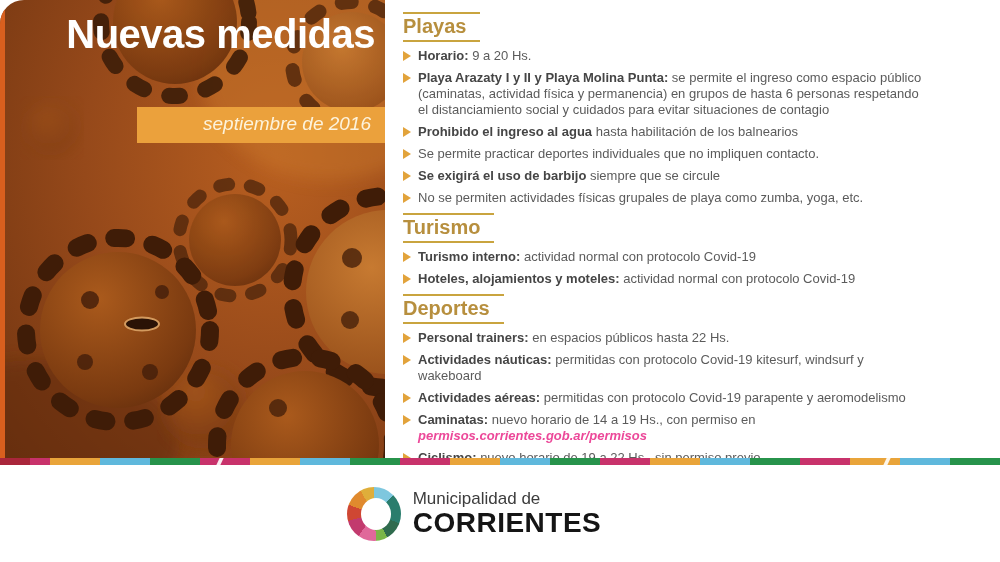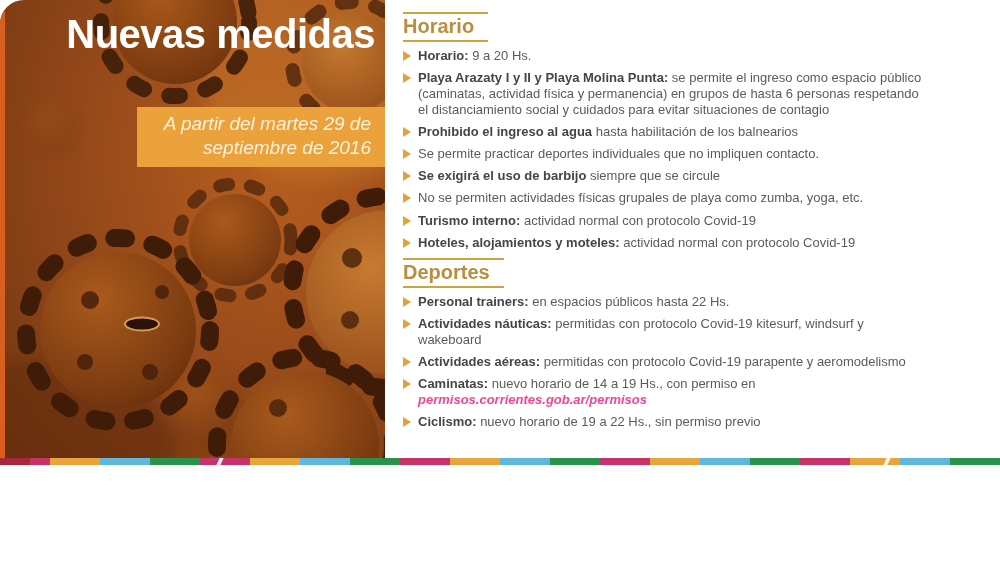--- a/index.html
+++ b/index.html
@@ -124,29 +124,28 @@
         <circle cx="278" cy="408" r="9" fill="#46200a" opacity="0.8"></circle>
       </g>
     </svg>
     <div class="edge"></div>
 
     <div class="title">
       <div>Nuevas medidas</div>
     </div>
 
     <div class="subtitle">
-      <div>A partir del martes 29 de</div>
       <div>septiembre de 2016</div>
     </div>
   </div>
 
   <div class="content">
 
     <section>
-      <h2 class="sec">Horario</h2>
+      <h2 class="sec">Playas</h2>
       <div class="item">
         <span class="arr"></span>
         <span class="txt"><b>Horario:</b><span> 9 a 20 Hs.</span><i></i></span>
       </div>
       <div class="item narrow">
         <span class="arr"></span>
         <span class="txt"><b>Playa Arazaty I y II y Playa Molina Punta:</b><span> se permite el ingreso como espacio público (caminatas, actividad física y permanencia) en grupos de hasta 6 personas respetando el distanciamiento social y cuidados para evitar situaciones de contagio</span><i></i></span>
       </div>
       <div class="item">
         <span class="arr"></span>
@@ -160,20 +159,21 @@
         <span class="arr"></span>
         <span class="txt"><b>Se exigirá el uso de barbijo</b><span> siempre que se circule</span><i></i></span>
       </div>
       <div class="item">
         <span class="arr"></span>
         <span class="txt"><b></b><span>No se permiten actividades físicas grupales de playa como zumba, yoga, etc.</span><i></i></span>
       </div>
     </section>
 
     <section>
+      <h2 class="sec">Turismo</h2>
       <div class="item">
         <span class="arr"></span>
         <span class="txt"><b>Turismo interno:</b><span> actividad normal con protocolo Covid-19</span><i></i></span>
       </div>
       <div class="item">
         <span class="arr"></span>
         <span class="txt"><b>Hoteles, alojamientos y moteles:</b><span> actividad normal con protocolo Covid-19</span><i></i></span>
       </div>
     </section>
 
@@ -201,14 +201,23 @@
       </div>
     </section>
 
   </div>
 
   <div class="separator">
     <span class="gap g1"></span>
     <span class="gap g2"></span>
   </div>
 
+  <div class="footer">
+    <div class="logo">
+      <div class="ring"></div>
+      <div class="wordmark">
+        <div class="wm1">Municipalidad de</div>
+        <div class="wm2">CORRIENTES</div>
+      </div>
+    </div>
+  </div>
 
 </div>
 
 </body></html>

